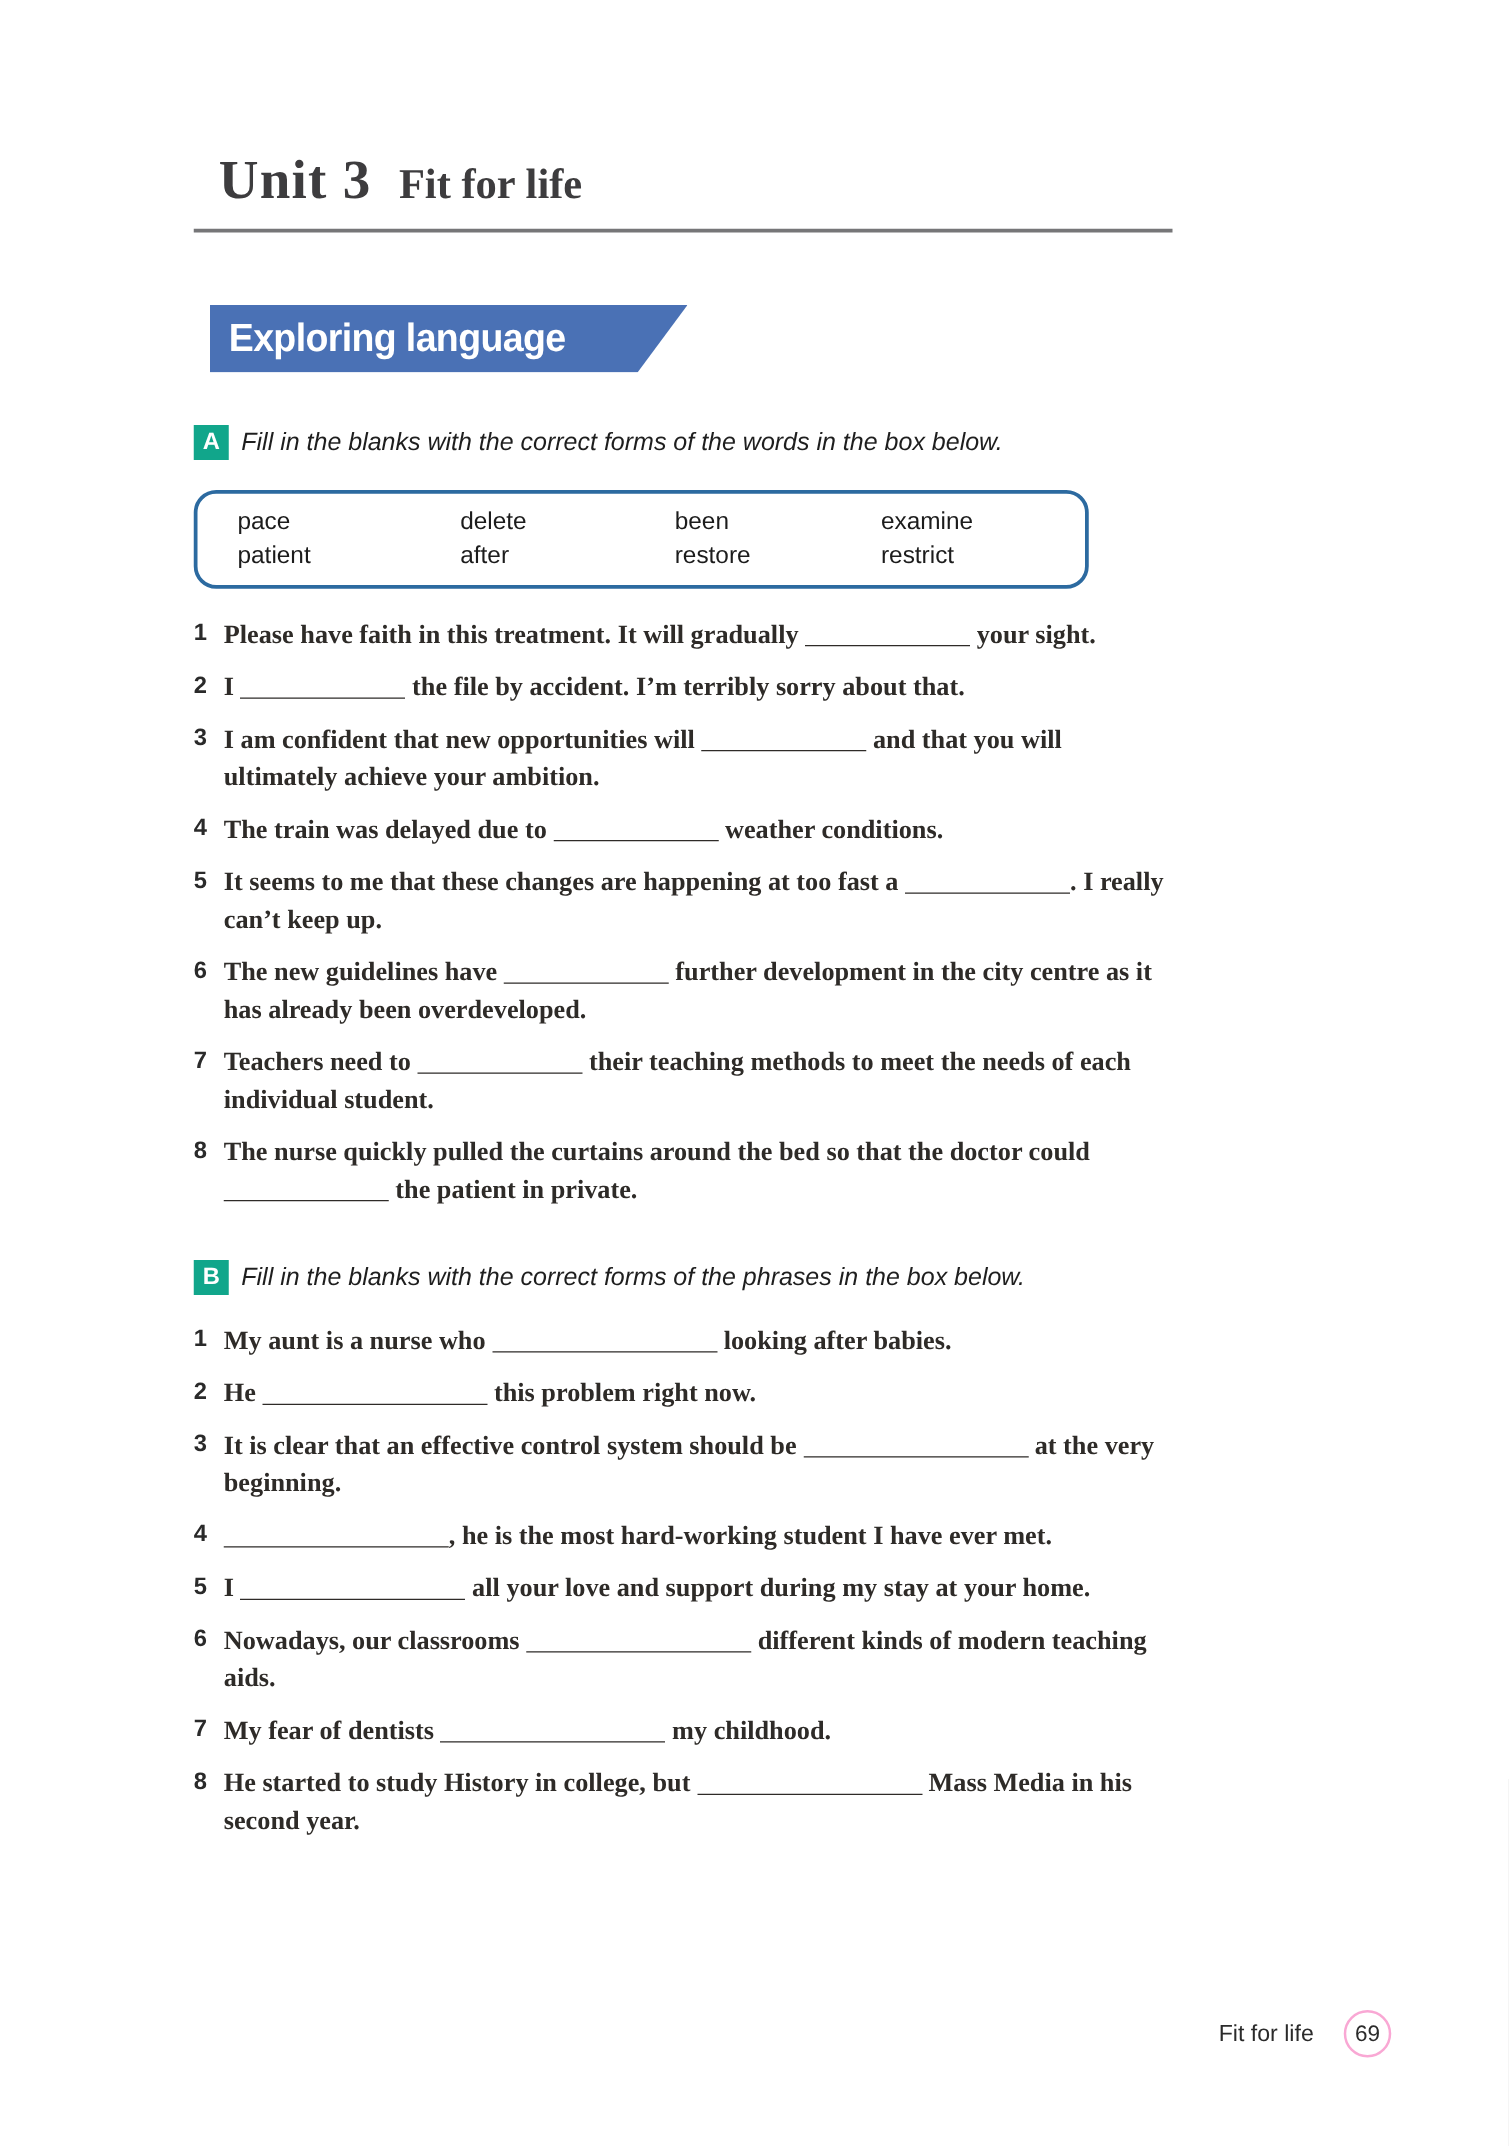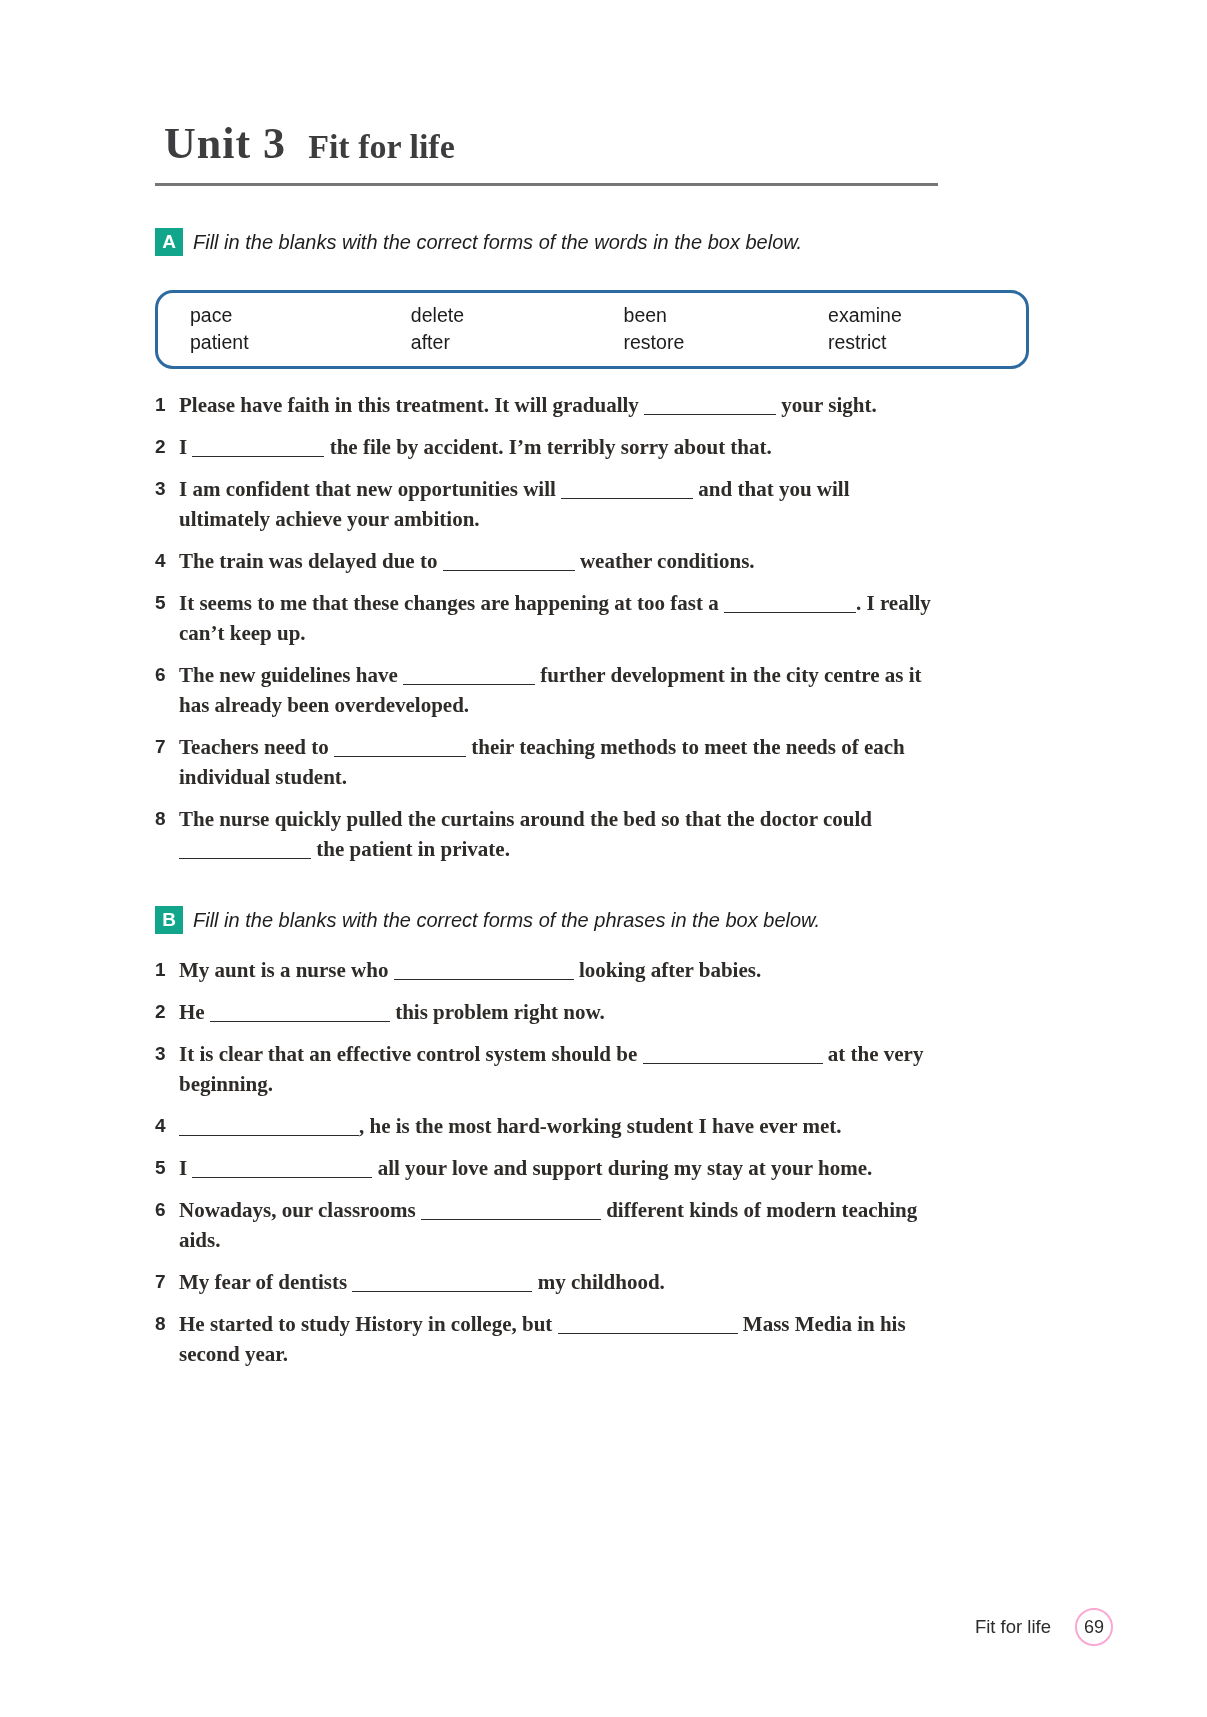--- a/index.html
+++ b/index.html
@@ -8,21 +8,21 @@
     position:relative;
     width:1207px; height:1717px;
     background:#ffffff;
     font-family:"Liberation Serif", serif;
     color:#2e2b28;
     overflow:hidden;
   }
   .content { padding:118px 0 0 155px; width:938px; }
 
   
-  .unit-title-row { margin-left:9px; display:flex; align-items:baseline; gap:22px; }
+  .unit-title-row { margin-left:20px; display:flex; align-items:baseline; gap:22px; }
   .unit-label {
     font-family:"Liberation Serif", serif; font-weight:bold;
     font-size:44px; color:#3d3c3e; letter-spacing:1px;
   }
   .unit-title {
     font-family:"Liberation Serif", serif; font-weight:bold;
     font-size:34px; color:#3d3c3e;
   }
   .title-rule { margin-top:14px; height:3px; background:#767678; width:783px; }
 
@@ -49,22 +49,22 @@
     color:#fff; font-family:"Liberation Sans", sans-serif;
     font-weight:bold; font-size:19px;
     display:flex; align-items:center; justify-content:center;
   }
   .ex-head .instruction {
     margin-left:10px;
     font-family:"Liberation Sans", sans-serif; font-style:italic;
     font-size:20px; color:#1e1e1e;
   }
   .word-box {
-    margin-top:34px;
-    width:874px;
+    margin-top:24px;
+    width:716px;
     border:3px solid var(--box-border,#2c6aa0);
     border-radius:18px;
     background:#fff;
     padding:9px 18px 11px 32px;
     display:grid;
     grid-template-columns:27% 26% 25% 22%;
     row-gap:1px;
     font-family:"Liberation Sans", sans-serif;
     font-size:19.5px; color:#1c1c1c;
     line-height:26px;
@@ -112,20 +112,23 @@
   <div class="content">
 
     <header>
       <div class="unit-title-row">
         <span class="unit-label">Unit 3</span>
         <span class="unit-title">Fit for life</span>
       </div>
       <div class="title-rule"></div>
     </header>
 
+    <div class="banner">
+      <span>Exploring language</span>
+    </div>
 
     <section class="exercise section-a">
       <div class="ex-head">
         <span class="marker">A</span>
         <span class="instruction">Fill in the blanks with the correct forms of the words in the box below.</span>
       </div>
       <div class="word-box">
           <span class="box-word">pace</span>
           <span class="box-word">delete</span>
           <span class="box-word">been</span>

